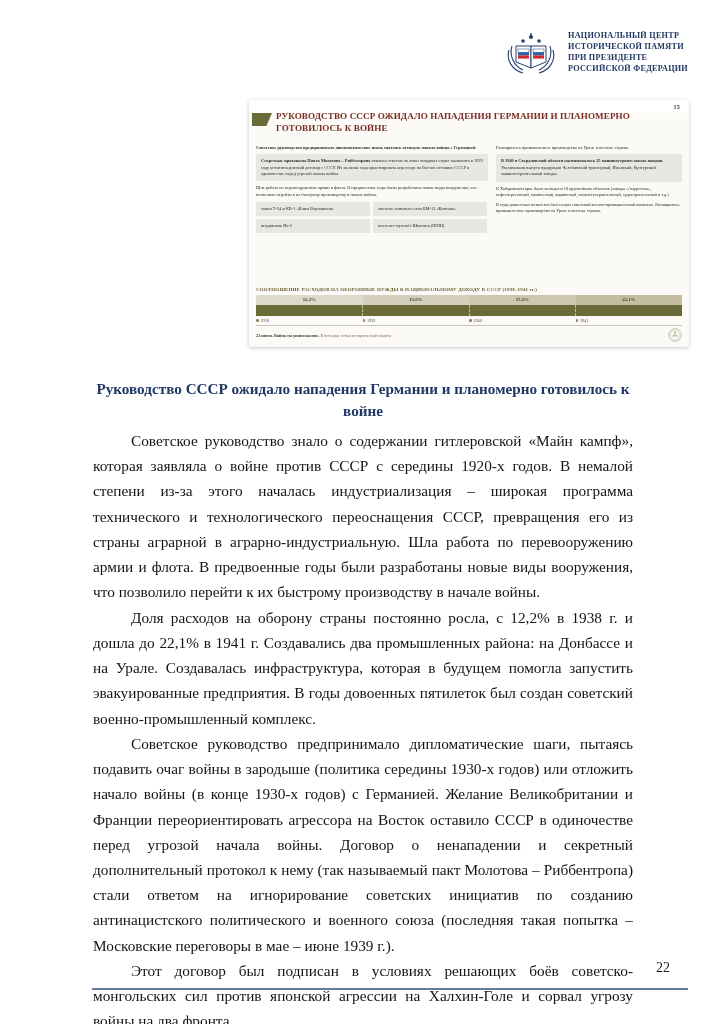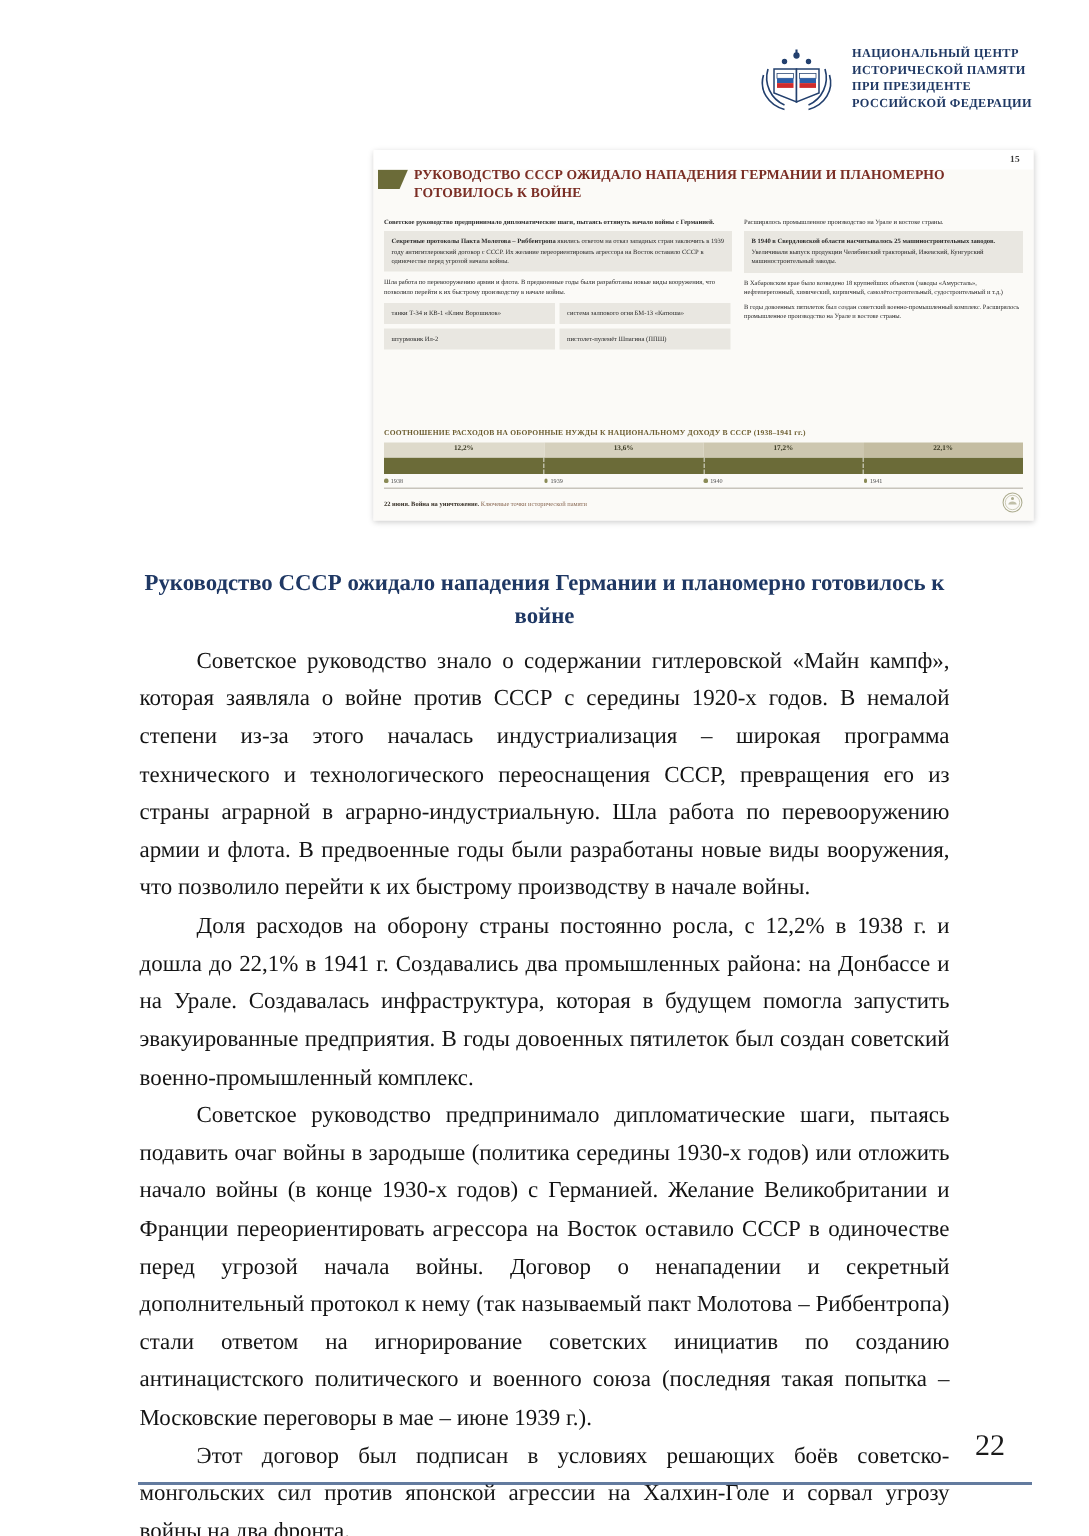--- a/index.html
+++ b/index.html
@@ -273,21 +273,21 @@
     text-justify: inter-word;
   }
   .article-body p {
     margin: 0;
     text-indent: 38px;
   }
   .page-num {
     position: absolute;
     right: 56px;
     bottom: 48px;
-    font-size: 20px;
+    font-size: 14px;
     color: #1a1a1a;
   }
   .page-rule {
     position: absolute;
     left: 92px;
     right: 38px;
     bottom: 34px;
     height: 2px;
     background: #2f4f7f;
     opacity: 0.75;

